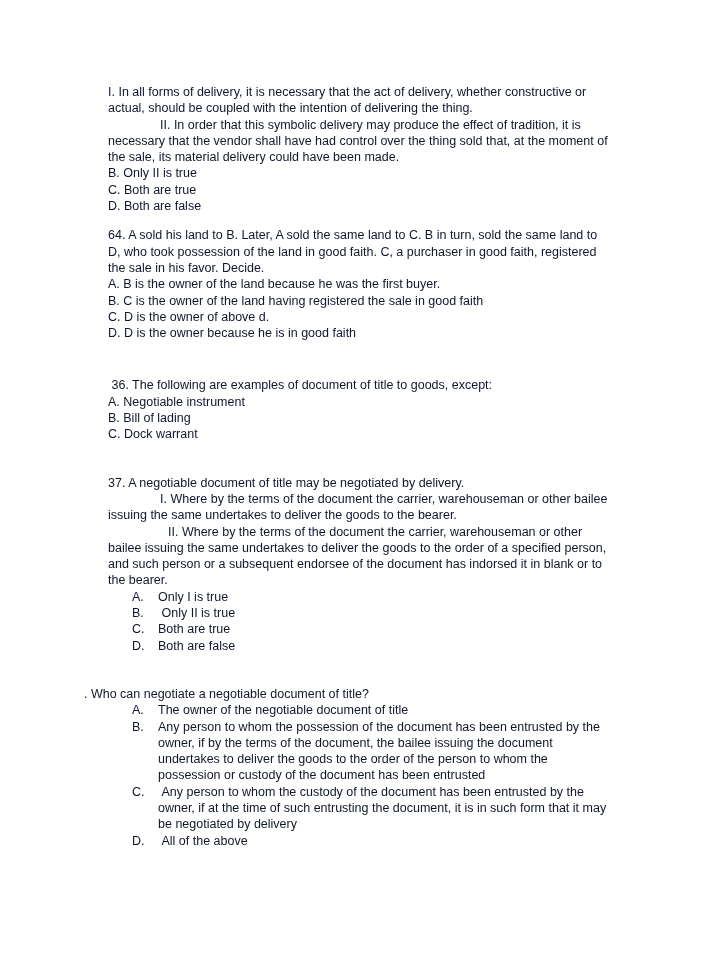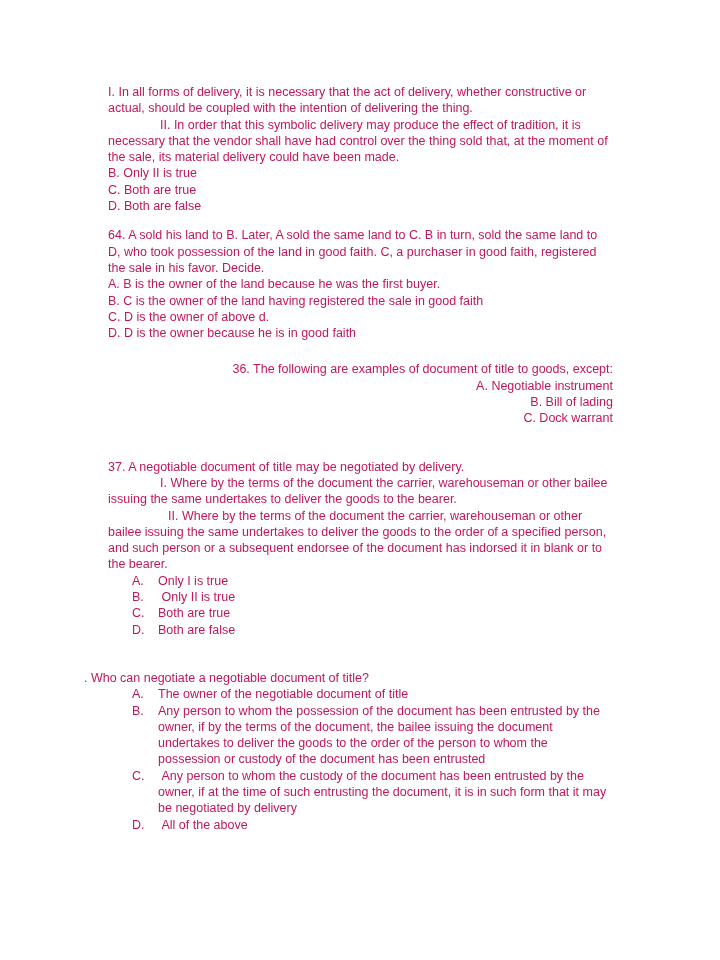--- a/index.html
+++ b/index.html
@@ -9,33 +9,33 @@
   }
   .page {
     position: relative;
     width: 720px;
     height: 960px;
     background: #ffffff;
     overflow: hidden;
     font-family: "Liberation Sans", "DejaVu Sans", sans-serif;
     font-size: 12.5px;
     line-height: 16.3px;
-    color: #be185d;
+    color: #0f172a;
     filter: blur(0.32px);
   }
   .content {
     position: absolute;
     left: 108px;
     top: 84px;
     width: 505px;
   }
   .q { margin: 0; }
   .q + .q { margin-top: 32px; }
   .q.q35 { margin-top: 13px; }
-  .q.q36 { margin-top: 20px; text-align: right; }
+  .q.q36 { margin-top: 36px; }
   .para, .opt {
     margin: 0;
     white-space: pre-wrap;
   }
   .ti  { text-indent: 52px; }
   .ti2 { text-indent: 60px; }
   .outdent { margin-left: -24px; }
   .lopt {
     display: flex;
     align-items: flex-start;

